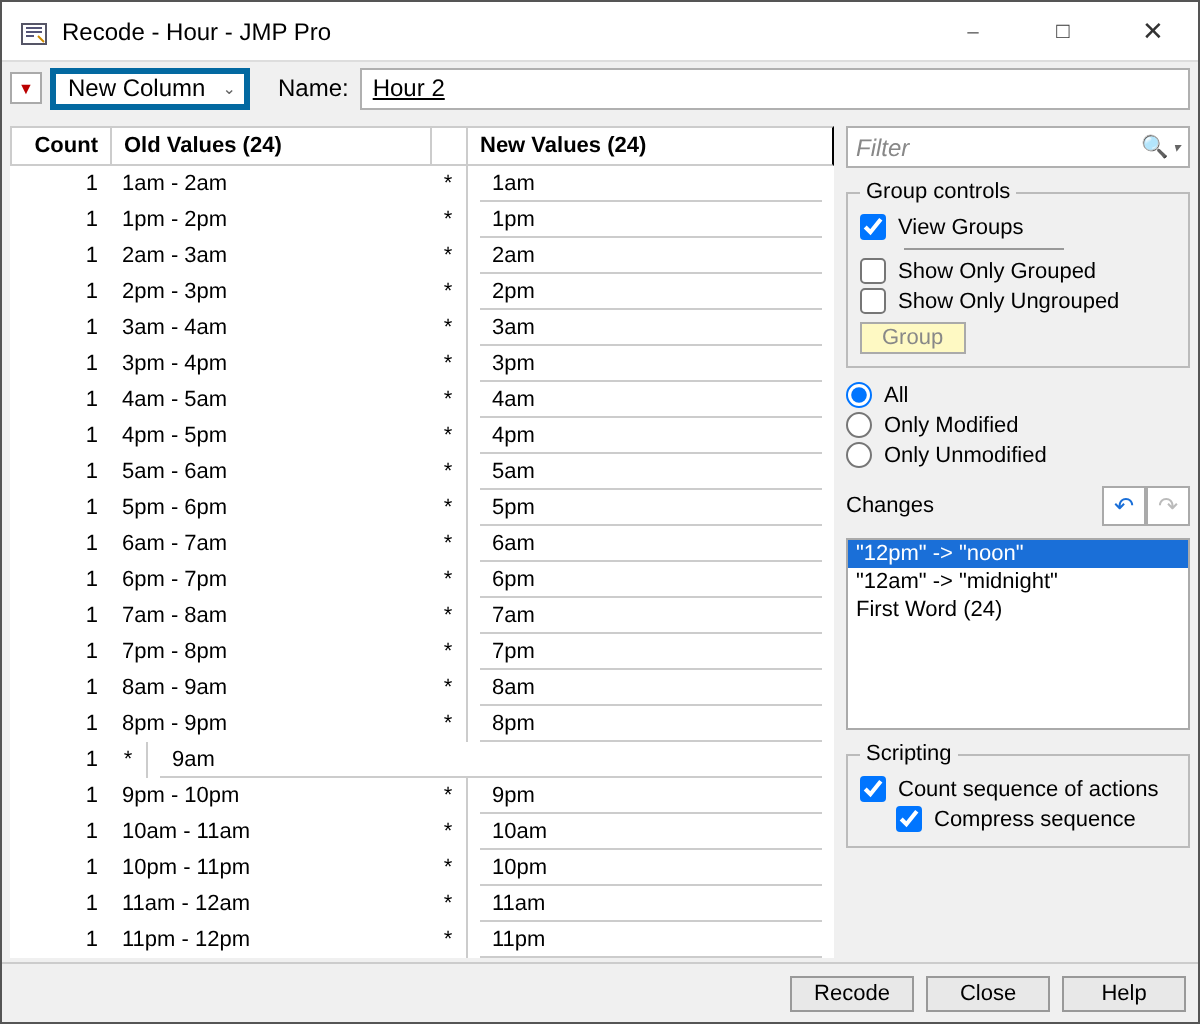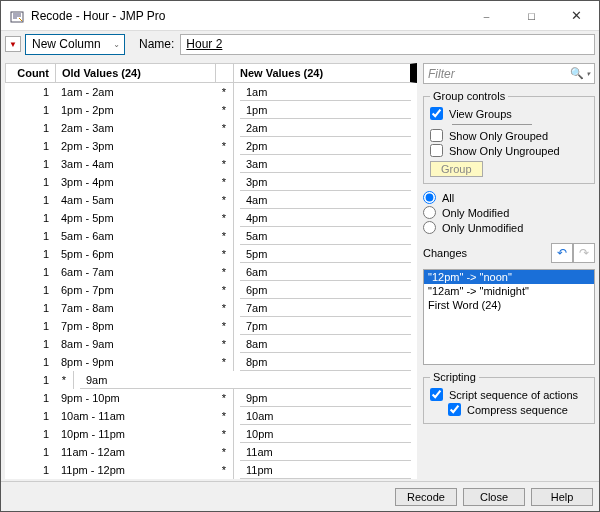--- a/index.html
+++ b/index.html
@@ -6,29 +6,29 @@
   html, body { margin:0; padding:0; font-family: "Segoe UI", Tahoma, sans-serif; font-size:12px; color:#000; background:#fff; }
   .window { width:600px; height:512px; border:1px solid #555; display:flex; flex-direction:column; background:#f0f0f0; }
   .titlebar { height:30px; background:#fff; display:flex; align-items:center; border-bottom:1px solid #ddd; }
   .titlebar .icon { width:16px; height:16px; margin:0 6px 0 8px; display:flex; align-items:center; justify-content:center; }
   .titlebar .title { flex:1; font-size:12px; }
   .titlebar .tbtn { width:45px; height:29px; display:flex; align-items:center; justify-content:center; font-family:"Segoe UI Symbol"; font-size:11px; color:#333; }
   .titlebar .tbtn.close { font-size:13px; }
   .toolbar { height:26px; background:#f0f0f0; display:flex; align-items:center; padding:0 4px; }
   .redtri { width:16px; height:16px; display:flex; align-items:center; justify-content:center; border:1px solid #aaa; background:#fff; margin-right:4px; }
   .redtri span { color:#b00; font-size:8px; }
-  .combo { height:21px; border:1px solid #0369a1; background:#fff; display:flex; align-items:center; padding:0 4px 0 6px; min-width:100px; }
+  .combo { height:21px; border:3px solid #0369a1; background:#fff; display:flex; align-items:center; padding:0 4px 0 6px; min-width:100px; }
   .combo .arrow { margin-left:auto; font-size:8px; color:#666; }
   .lbl { margin:0 6px 0 14px; }
   .namefield { flex:1; height:21px; border:1px solid #b0b0b0; background:#fff; padding:0 5px; display:flex; align-items:center;text-decoration:underline; }
   .body { flex:1; display:flex; gap:6px; padding:6px 4px 2px 4px; overflow:hidden; }
   .left { flex:1; display:flex; flex-direction:column; border:0; }
   .thead { display:flex; height:20px; }
   .thead > div { border:1px solid #ccc; border-right:0; background:#fff; padding:2px 6px; font-weight:bold; font-size:11px; display:flex; align-items:center; }
-  .thead > div:last-child { border-right:7px solid #000000; }
+  .thead > div:last-child { border-right:1px solid #000000; }
   .col-count { width:50px; justify-content:flex-end; }
   .col-old { width:160px; }
   .col-star { width:18px; justify-content:center; }
   .col-new { flex:1; }
   .tbody { flex:1; overflow:hidden; background:#fff;  }
   .row { display:flex; height:18px; font-size:11px; }
   .row > div { border:0; padding:0 6px; display:flex; align-items:center; overflow:hidden; white-space:nowrap; }
   .cell-count { width:50px; justify-content:flex-end; }
   .cell-old  { width:160px; }
   .cell-star { width:18px; justify-content:center; }
@@ -323,21 +323,21 @@
     <div class="changesList" id="changesList">
           <div class="sel">"12pm" -&gt; "noon"</div>
           <div>"12am" -&gt; "midnight"</div>
           <div>First Word (24)</div>
         </div>
 
     <fieldset class="scripting">
       <legend>Scripting</legend>
       <label class="opt">
             <input type="checkbox" checked="" style="">
-            <span>Script sequence of actions</span>
+            <span>Count sequence of actions</span>
           </label>
       <label class="opt indent">
             <input type="checkbox" checked="" style="">
             <span>Compress sequence</span>
           </label>
     </fieldset>
   </div>
 </div>
 
 <div class="footer">

